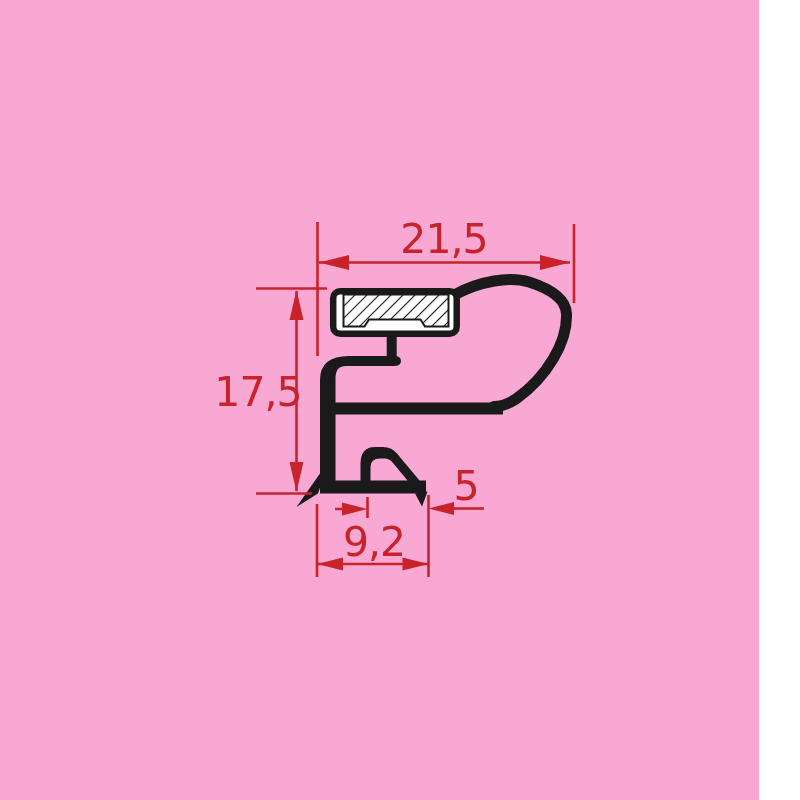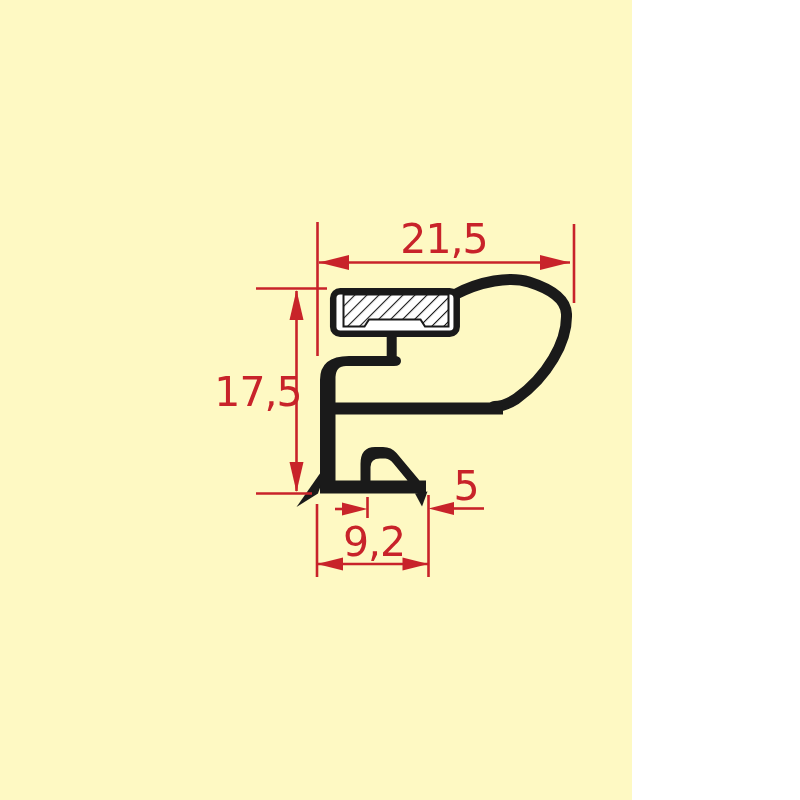--- a/index.html
+++ b/index.html
@@ -5,23 +5,23 @@
   html, body {
     margin: 0;
     padding: 0;
     width: 800px;
     height: 800px;
     background: #ffffff;
     overflow: hidden;
   }
   .stage {
     position: relative;
-    width: 632px;
+    width: 759px;
     height: 800px;
-    background: #fef9c3;
+    background: #f9a8d4;
   }
   svg { display: block; }
   .dim-text {
     font-family: "DejaVu Sans", "Liberation Sans", sans-serif;
     font-size: 41px;
     letter-spacing: -1px;
     fill: currentColor;
   }
   .redline {
     stroke: currentColor;

